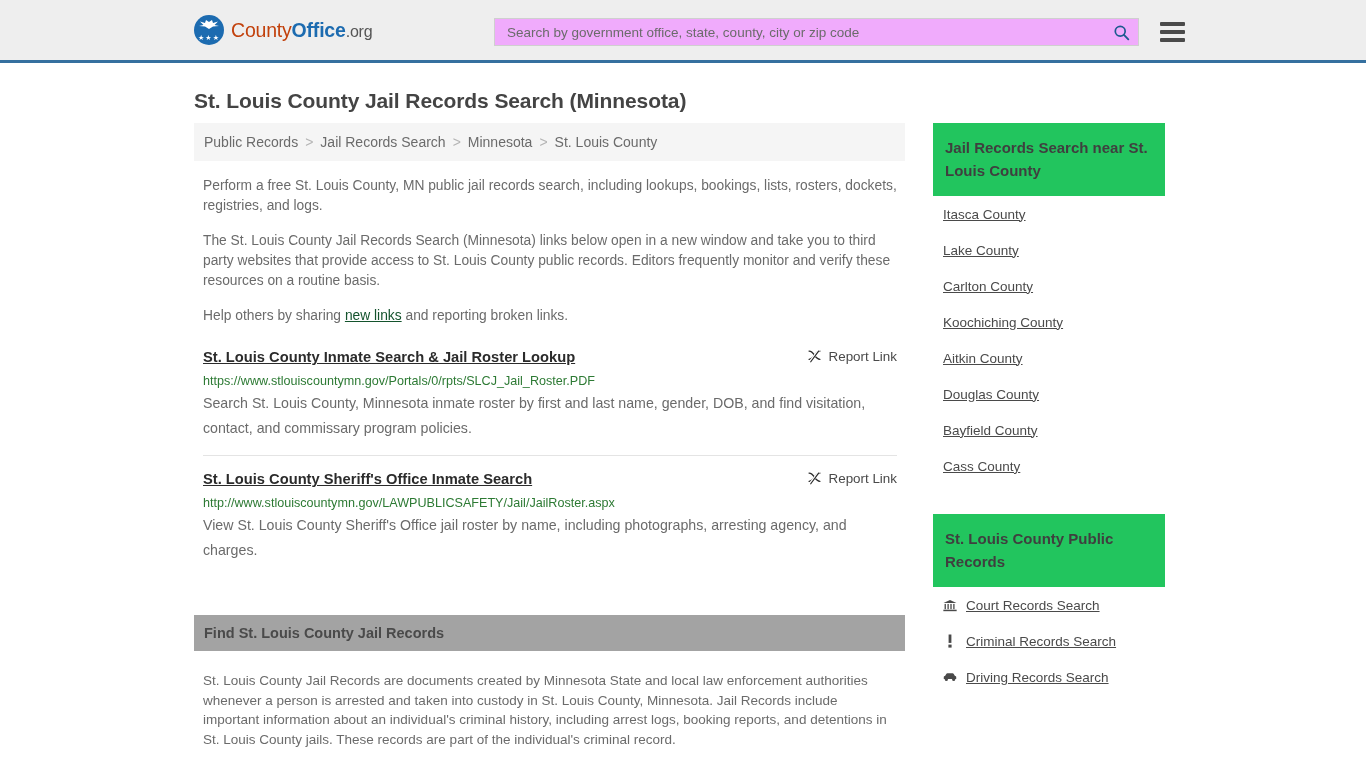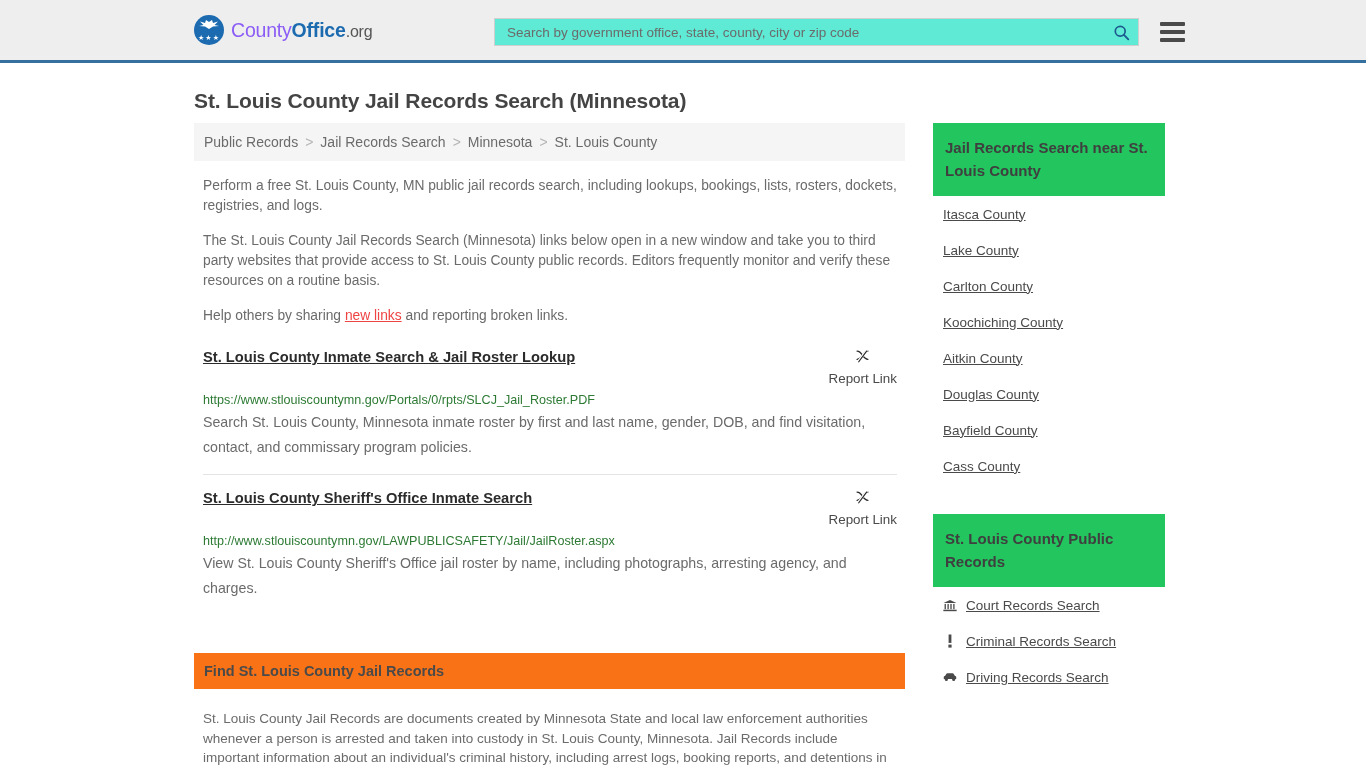--- a/index.html
+++ b/index.html
@@ -48,35 +48,35 @@
     color: #ffffff;
     font-size: 7px;
     letter-spacing: 1px;
     line-height: 7px;
   }
   .logo-text {
     font-size: 19.5px;
     letter-spacing: -0.2px;
     white-space: nowrap;
   }
-  .logo-text .t1 { color: #8b5cf6; }
+  .logo-text .t1 { color: #c2410c; }
   .logo-text .t2 { color: #1c6bb0; font-weight: bold; }
   .logo-text .t3 { color: #555; font-size: 16px; }
 
   .search-area {
     position: absolute;
     left: 494px;
     top: 18px;
     display: flex;
     align-items: center;
   }
   .search-box {
     width: 645px;
     height: 28px;
-    background: #5eead4;
+    background: #f0abfc;
     border: 1px solid #cfcfcf;
     display: flex;
     align-items: center;
     padding: 0 8px 0 10px;
   }
   .search-box input {
     flex: 1;
     border: none;
     outline: none;
     font-family: "Liberation Sans", sans-serif;
@@ -132,57 +132,57 @@
   .breadcrumb .cur { color: #6b6b6b; }
 
   
   .intro-p {
     font-size: 13.8px;
     line-height: 20px;
     color: #6b6b6b;
     margin: 15px 0 0 0;
     padding: 0 8px 0 9px;
   }
-  .intro-p a { color: #ef4444; text-decoration: underline; }
+  .intro-p a { color: #14532d; text-decoration: underline; }
 
   
   .results { margin-top: 22px; padding: 0 8px 0 9px; }
   .result { padding-bottom: 14px; border-bottom: 1px solid #e4e4e4; margin-bottom: 14px; }
   .result:last-child { border-bottom: none; }
   .result-head { display: flex; justify-content: space-between; align-items: flex-start; }
   .result-title {
     font-size: 14.7px;
     font-weight: bold;
     color: #2b2b2b;
     text-decoration: underline;
     line-height: 19px;
   }
   .report-link {
     display: flex; align-items: center; gap: 7px;
     font-size: 13.4px; color: #4a4a4a;
-    white-space: nowrap; margin-top: 1px; cursor: pointer; flex-direction: column;
+    white-space: nowrap; margin-top: 1px; cursor: pointer;
   }
   .unlink-icon { width: 15px; height: 15px; flex: none; }
   .result-url {
     font-size: 12.6px;
     color: #2d7a34;
     margin-top: 6px;
     line-height: 16px;
     word-break: break-all;
   }
   .result-desc {
     font-size: 14.2px;
     color: #6b6b6b;
     line-height: 25px;
     margin-top: 2px;
   }
 
   
   .section-head {
-    background: #f97316;
+    background: #a3a3a3;
     height: 36px;
     display: flex; align-items: center;
     padding-left: 10px;
     font-size: 14.5px; font-weight: bold; color: #4a4a4a;
     margin-top: 38px;
   }
   .section-body { padding: 0 8px 0 9px; }
   .section-p {
     font-size: 13.5px; line-height: 19.7px;
     color: #6b6b6b; margin: 20px 0 0 0;

